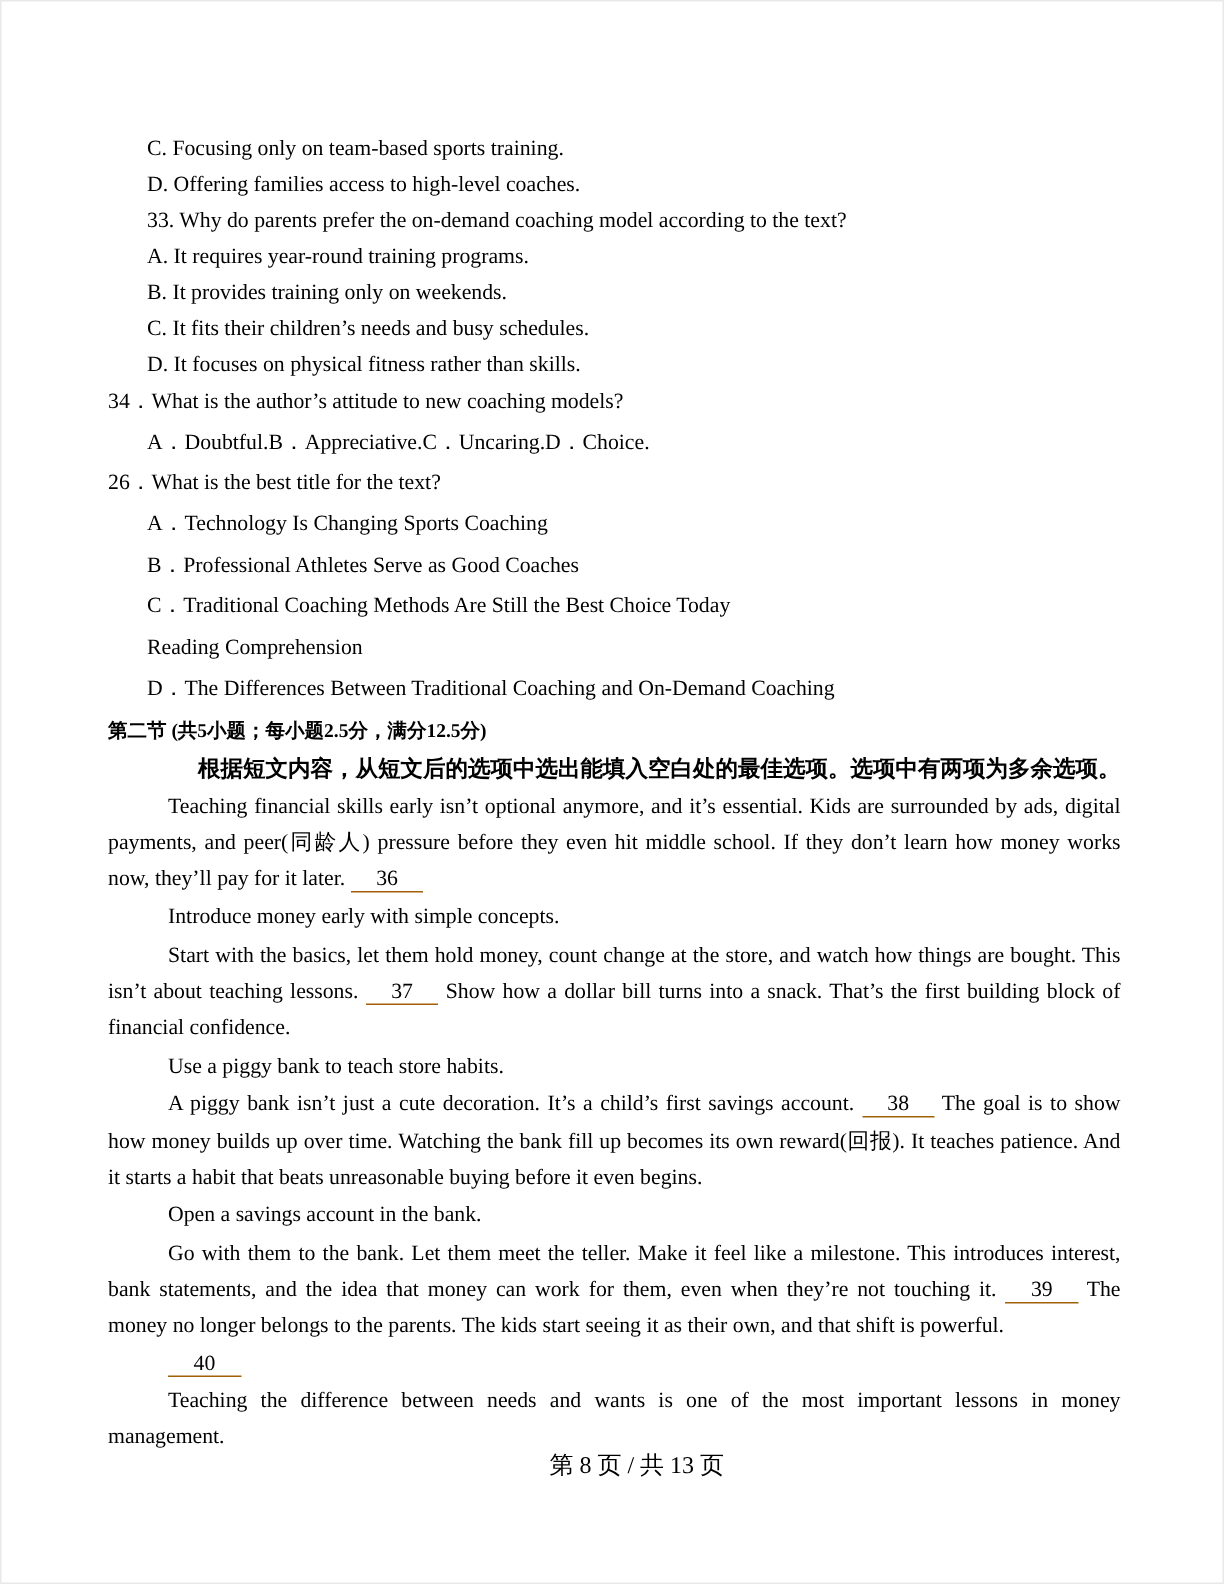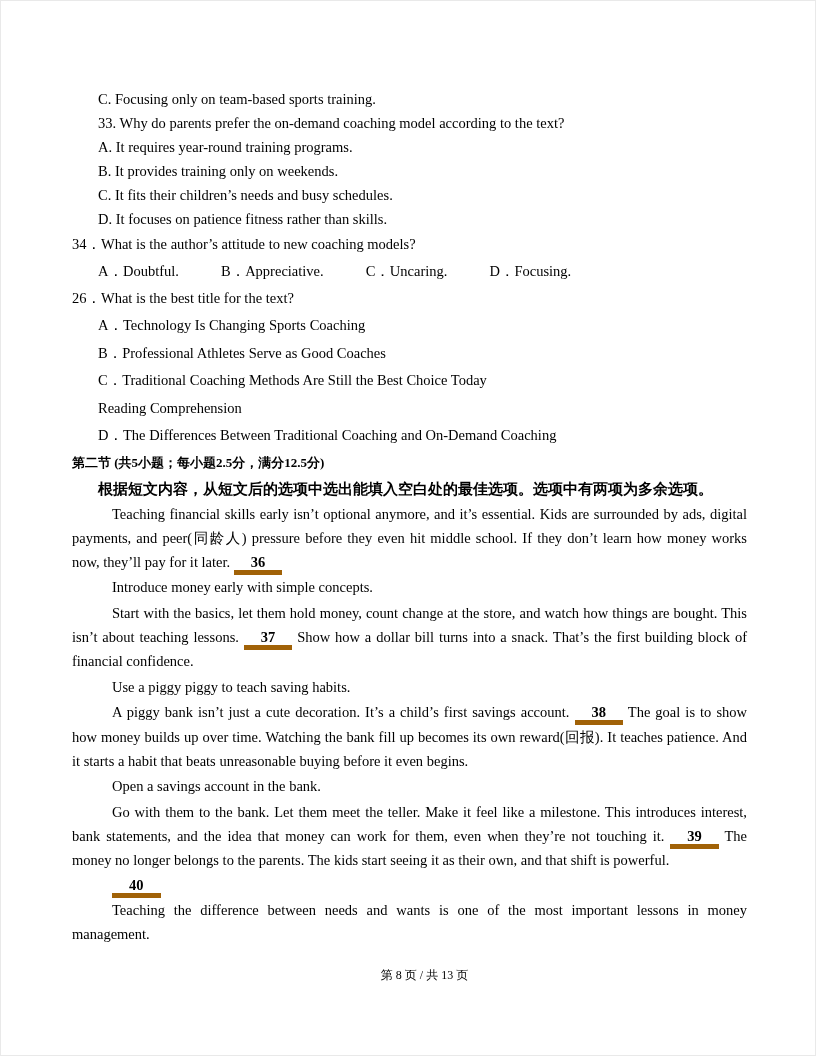--- a/index.html
+++ b/index.html
@@ -19,67 +19,67 @@
   .doc {
     position:absolute;
     left:71px; top:86px;
     width:675px;
     font-size:14.5px;
   }
   .blk { line-height:24px; }
   .blk.option       { padding-left:26px; }
   .blk.question     { line-height:27px; }
   .blk.option-row   { padding-left:26px; line-height:27px; }
-  .blk.option-row .gap { margin-left:42px; }
+  .blk.option-row .gap { }
   .blk.option-wide  { padding-left:26px; line-height:27.5px; }
   .blk.cn-heading   { font-weight:bold; line-height:26px; font-size:13px; }
-  .blk.cn-heading-indent { font-weight:bold; line-height:26px; font-size:15px; padding-left:26px; }
+  .blk.cn-heading-indent { font-weight:bold; line-height:26px; font-size:15px; padding-left:26px;text-align:right; }
   .blk.paragraph    { text-align:justify; text-indent:40px; line-height:24.3px; }
   .blk.bold-heading { font-weight:normal; padding-left:40px; line-height:26.5px; }
   .blk.blank-line   { padding-left:40px; line-height:25px; }
   .blank {
-    border-bottom:5px solid #a16207;
+    border-bottom:1px solid #a16207;
     padding:0 17px;
     white-space:pre;
-    font-weight:bold;
   }
   .footer {
     position:absolute;
     left:0; right:0; top:966px;
     text-align:center;
-    font-size:12px;
+    font-size:16px;
     font-family:"Liberation Serif","DejaVu Serif",serif;
     padding-left:33px;
   }
 </style>
 </head>
 <body>
 
 <div class="page-frame">
   <div class="doc">
       <div class="blk option"><span>C. Focusing only on team-based sports training.</span></div>
+      <div class="blk option"><span>D. Offering families access to high-level coaches.</span></div>
       <div class="blk option"><span>33. Why do parents prefer the on-demand coaching model according to the text?</span></div>
       <div class="blk option"><span>A. It requires year-round training programs.</span></div>
       <div class="blk option"><span>B. It provides training only on weekends.</span></div>
       <div class="blk option"><span>C. It fits their children’s needs and busy schedules.</span></div>
-      <div class="blk option"><span>D. It focuses on patience fitness rather than skills.</span></div>
+      <div class="blk option"><span>D. It focuses on physical fitness rather than skills.</span></div>
       <div class="blk question"><span>34．What is the author’s attitude to new coaching models?</span></div>
-      <div class="blk option-row"><span>A．Doubtful.</span><span class="gap">B．Appreciative.</span><span class="gap">C．Uncaring.</span><span class="gap">D．Focusing.</span></div>
+      <div class="blk option-row"><span>A．Doubtful.</span><span class="gap">B．Appreciative.</span><span class="gap">C．Uncaring.</span><span class="gap">D．Choice.</span></div>
       <div class="blk question"><span>26．What is the best title for the text?</span></div>
       <div class="blk option-wide"><span>A．Technology Is Changing Sports Coaching</span></div>
       <div class="blk option-wide"><span>B．Professional Athletes Serve as Good Coaches</span></div>
       <div class="blk option-wide"><span>C．Traditional Coaching Methods Are Still the Best Choice Today</span></div>
       <div class="blk option-wide"><span>Reading Comprehension</span></div>
       <div class="blk option-wide"><span>D．The Differences Between Traditional Coaching and On-Demand Coaching</span></div>
       <div class="blk cn-heading"><span>第二节 (共5小题；每小题2.5分，满分12.5分)</span></div>
       <div class="blk cn-heading-indent"><span>根据短文内容，从短文后的选项中选出能填入空白处的最佳选项。选项中有两项为多余选项。</span></div>
       <div class="blk paragraph"><span>Teaching financial skills early isn’t optional anymore, and it’s essential. Kids are surrounded by ads, digital payments, and peer(同龄人) pressure before they even hit middle school. If they don’t learn how money works now, they’ll pay for it later. </span><span class="blank">36</span></div>
       <div class="blk bold-heading"><span>Introduce money early with simple concepts.</span></div>
       <div class="blk paragraph"><span>Start with the basics, let them hold money, count change at the store, and watch how things are bought. This isn’t about teaching lessons. </span><span class="blank">37</span><span> Show how a dollar bill turns into a snack. That’s the first building block of financial confidence.</span></div>
-      <div class="blk bold-heading"><span>Use a piggy piggy to teach saving habits.</span></div>
+      <div class="blk bold-heading"><span>Use a piggy bank to teach store habits.</span></div>
       <div class="blk paragraph"><span>A piggy bank isn’t just a cute decoration. It’s a child’s first savings account. </span><span class="blank">38</span><span> The goal is to show how money builds up over time. Watching the bank fill up becomes its own reward(回报). It teaches patience. And it starts a habit that beats unreasonable buying before it even begins.</span></div>
       <div class="blk bold-heading"><span>Open a savings account in the bank.</span></div>
       <div class="blk paragraph"><span>Go with them to the bank. Let them meet the teller. Make it feel like a milestone. This introduces interest, bank statements, and the idea that money can work for them, even when they’re not touching it. </span><span class="blank">39</span><span> The money no longer belongs to the parents. The kids start seeing it as their own, and that shift is powerful.</span></div>
       <div class="blk blank-line"><span class="blank">40</span></div>
       <div class="blk paragraph"><span>Teaching the difference between needs and wants is one of the most important lessons in money management.</span></div>
     </div>
   <div class="footer">第 8 页 / 共 13 页</div>
 </div>
 
 </body></html>

